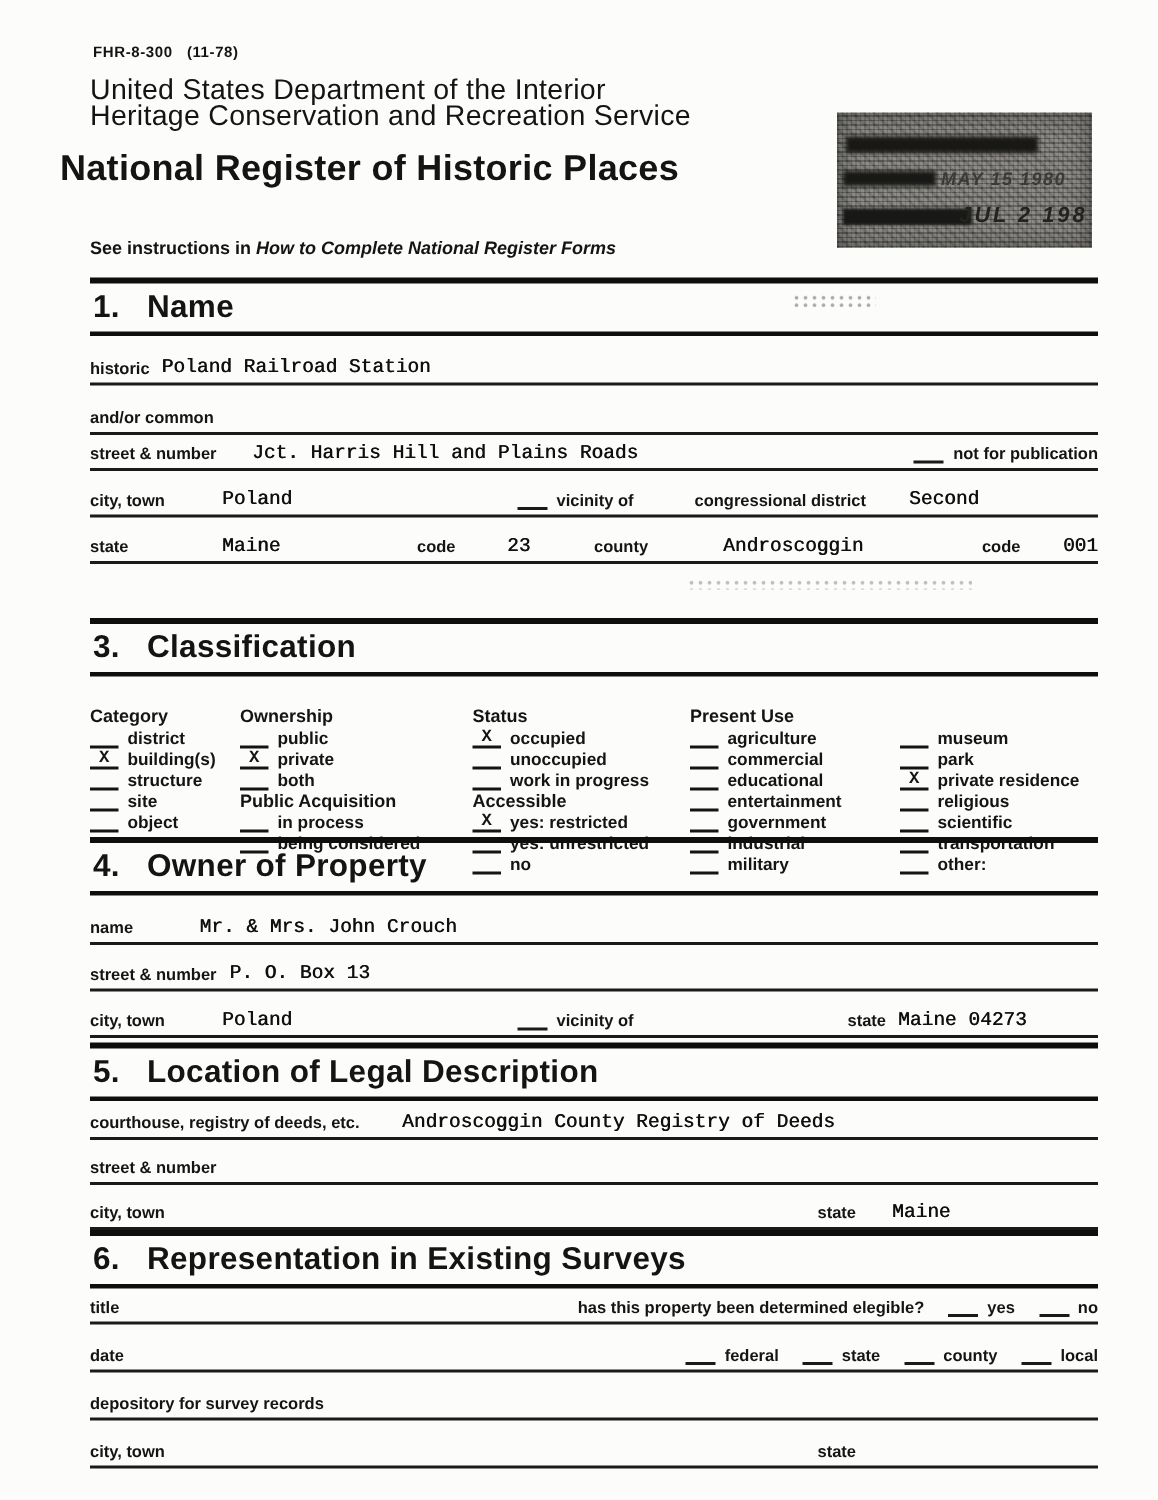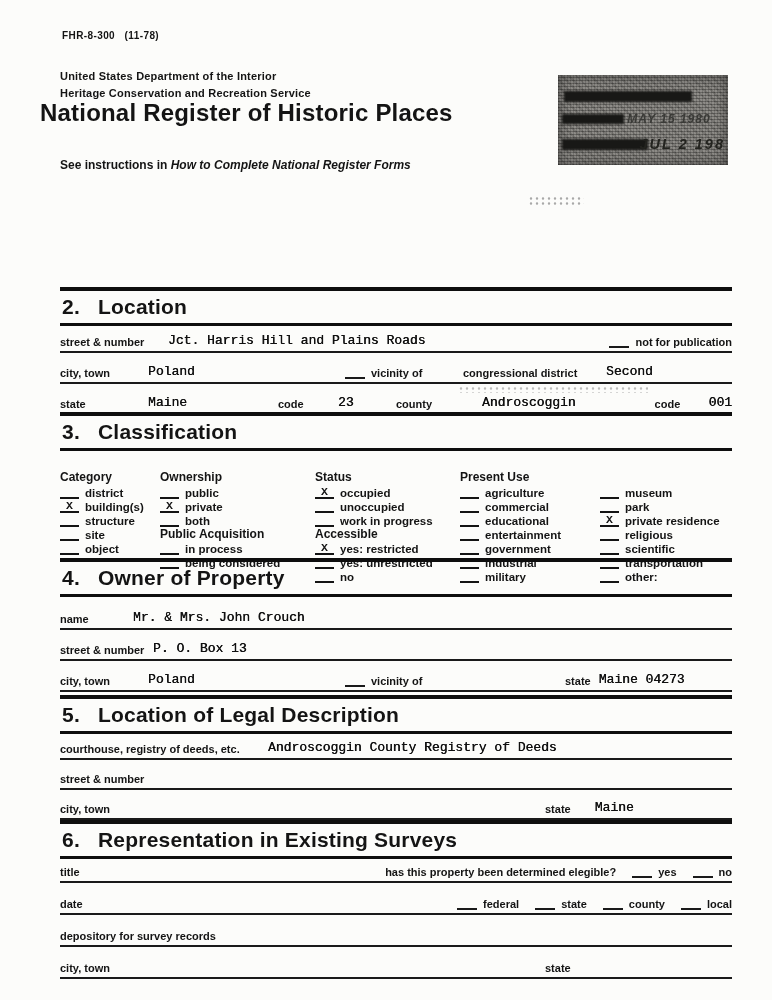--- a/index.html
+++ b/index.html
@@ -3,21 +3,21 @@
 <meta charset="utf-8">
 <style>
   html,body{margin:0;padding:0;background:#e8e8e6;}
   .page{
     position:relative;width:772px;height:1000px;margin:0 auto;
     background:#fcfcfa;color:#141414;overflow:hidden;
     font-family:"Liberation Sans",sans-serif;
   }
   
   .form-number{position:absolute;top:30px;left:62px;font-size:10px;font-weight:bold;letter-spacing:.4px;white-space:pre;}
-  .agency{position:absolute;top:68px;left:60px;font-size:11px;font-weight:bold;line-height:17px;letter-spacing:.2px;}
+  .agency{position:absolute;top:52px;left:60px;font-size:19px;font-weight:normal;line-height:17px;letter-spacing:.2px;}
   .big-title{position:absolute;top:99px;left:40px;font-size:24px;font-weight:bold;line-height:27px;letter-spacing:.2px;}
   .instr{position:absolute;top:158px;left:60px;font-size:12px;font-weight:bold;line-height:14.5px;}
   .instr .bk{font-style:italic;}
   
   .stamp{
     position:absolute;top:75px;left:558px;width:170px;height:90px;
     background-color:#8b8985;
     background-image:
       repeating-linear-gradient(0deg, rgba(35,35,33,.33) 0 1px, rgba(150,148,143,.25) 1px 3px),
       repeating-linear-gradient(90deg, rgba(30,30,28,.28) 0 1px, transparent 1px 3px),
@@ -94,23 +94,33 @@
     <div class="sb sb1"></div>
     <div class="sb sb2"></div>
     <div class="sb sb3"></div>
     <div class="sd1">MAY 15 1980</div>
     <div class="sd2">JUL 2 198</div>
   </div>
 
   <div class="smudge smudge1"></div>
   <div class="smudge smudge2"></div>
 
+  <div class="sec" style="top:185px">
+    <div class="sec-h"><span class="num">1.</span><span>Name</span></div>
+    <div class="frow h31">
+      <span class="lb">historic</span>
+      <span class="val">Poland Railroad Station</span>
+    </div>
+    <div class="frow h31">
+      <span class="lb">and/or common</span>
+      <span class="val"></span>
+    </div>
+  </div>
 
   <div class="sec" style="top:287px">
-    <div class="sec-h"><span class="num">2.</span><span>Location</span></div>
     <div class="frow h25">
       <span class="lb w100">street &amp; number</span>
       <span class="val grow">Jct. Harris Hill and Plains Roads</span>
       <span class="pair">
           <span class="blk"></span>
           <span class="lb">not for publication</span>
         </span>
     </div>
     <div class="frow h29">
       <span class="lb w80">city, town</span>

